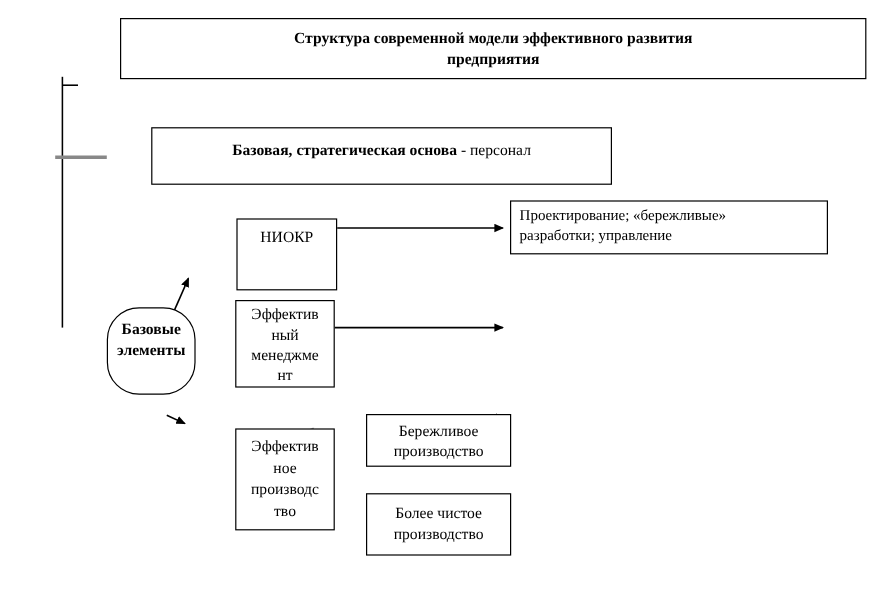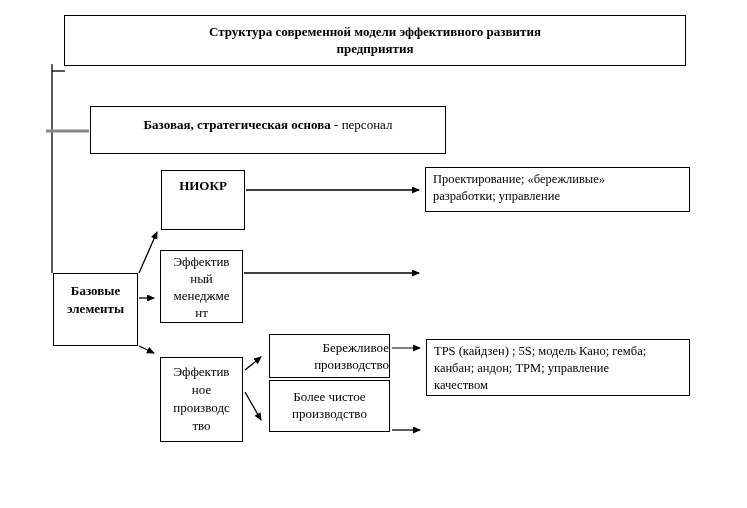--- a/index.html
+++ b/index.html
@@ -13,30 +13,30 @@
   }
   .box{
     position:absolute;
     border:1px solid #000;
     background:#fff;
     box-sizing:border-box;
     white-space:pre-line;
     font-size:13px;
     line-height:17px;
   }
-  .center{text-align:center;}
+  .center{text-align:center;margin-left:36px;}
   .bold{font-weight:bold;}
   .title-box{left:64px;top:15px;width:622px;height:51px;padding-top:7px;}
-  .base-box{left:90px;top:106px;width:356px;height:48px;padding-top:9px;}
-  .niokr-box{left:161px;top:170px;width:84px;height:60px;padding-top:6px;font-weight:bold;}
+  .base-box{left:90px;top:106px;width:384px;height:48px;padding-top:9px;}
+  .niokr-box{left:161px;top:182px;width:84px;height:60px;padding-top:6px;}
   .effmgmt-box{left:160px;top:250px;width:83px;height:73px;padding-top:2px;}
-  .baseelems-box{left:53px;top:273px;width:85px;height:73px;padding-top:8px;line-height:18px;}
+  .baseelems-box{left:53px;top:256px;width:74px;height:73px;padding-top:8px;line-height:18px;border-radius:27px;}
   .effprod-box{left:160px;top:357px;width:83px;height:85px;padding-top:5px;line-height:18px;}
-  .lean-box{left:269px;top:334px;width:121px;height:44px;padding-top:4px;text-align:right;}
-  .clean-box{left:269px;top:380px;width:121px;height:52px;padding-top:7px;}
+  .lean-box{left:269px;top:345px;width:121px;height:44px;padding-top:4px;}
+  .clean-box{left:269px;top:411px;width:121px;height:52px;padding-top:7px;}
   .detail{
     text-align:left;
     padding:3px 7px;
     font-size:12.5px;
     line-height:17px;
   }
   .r1{left:425px;top:167px;width:265px;height:45px;}
   .r2{left:425px;top:240px;width:267px;height:91px;}
   .r3{left:426px;top:339px;width:264px;height:57px;}
   .r4{left:426px;top:410px;width:264px;height:90px;}
@@ -95,18 +95,15 @@
   <div class="box lean-box center">Бережливое
 производство</div>
 
   <div class="box clean-box center">Более чистое
 производство</div>
 
   <div class="box detail r1">Проектирование; «бережливые»
 разработки; управление</div>
 
 
-  <div class="box detail r3">TPS (кайдзен) ; 5S; модель Кано; гемба;
-канбан; андон; TPM; управление
-качеством</div>
 
 
 </div>
 
 </body></html>

